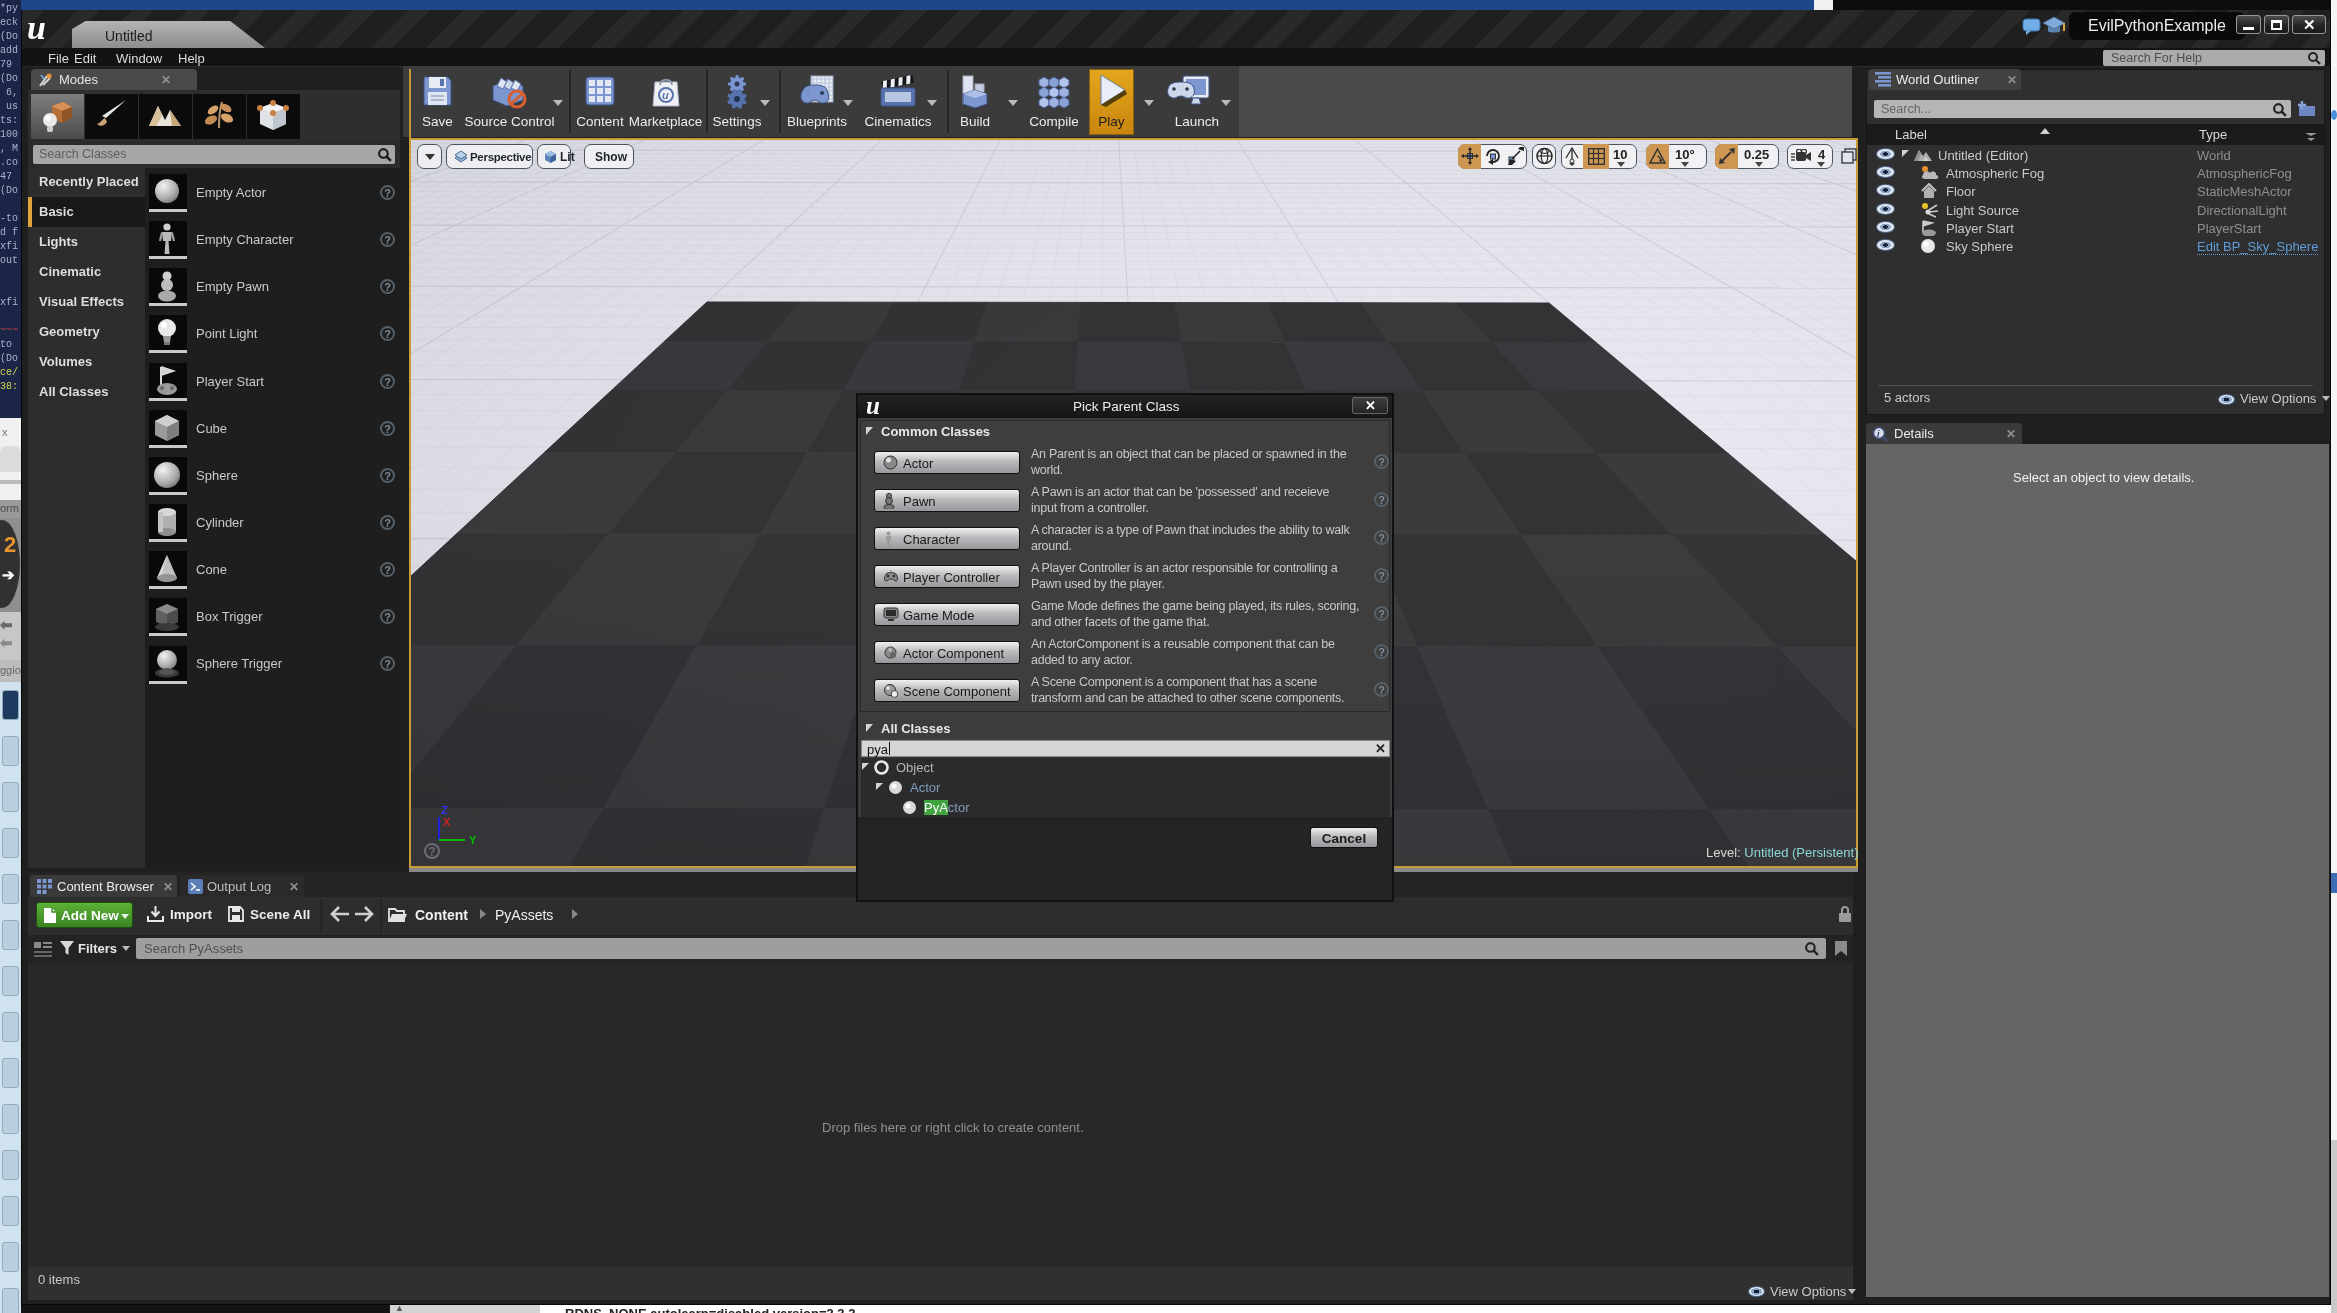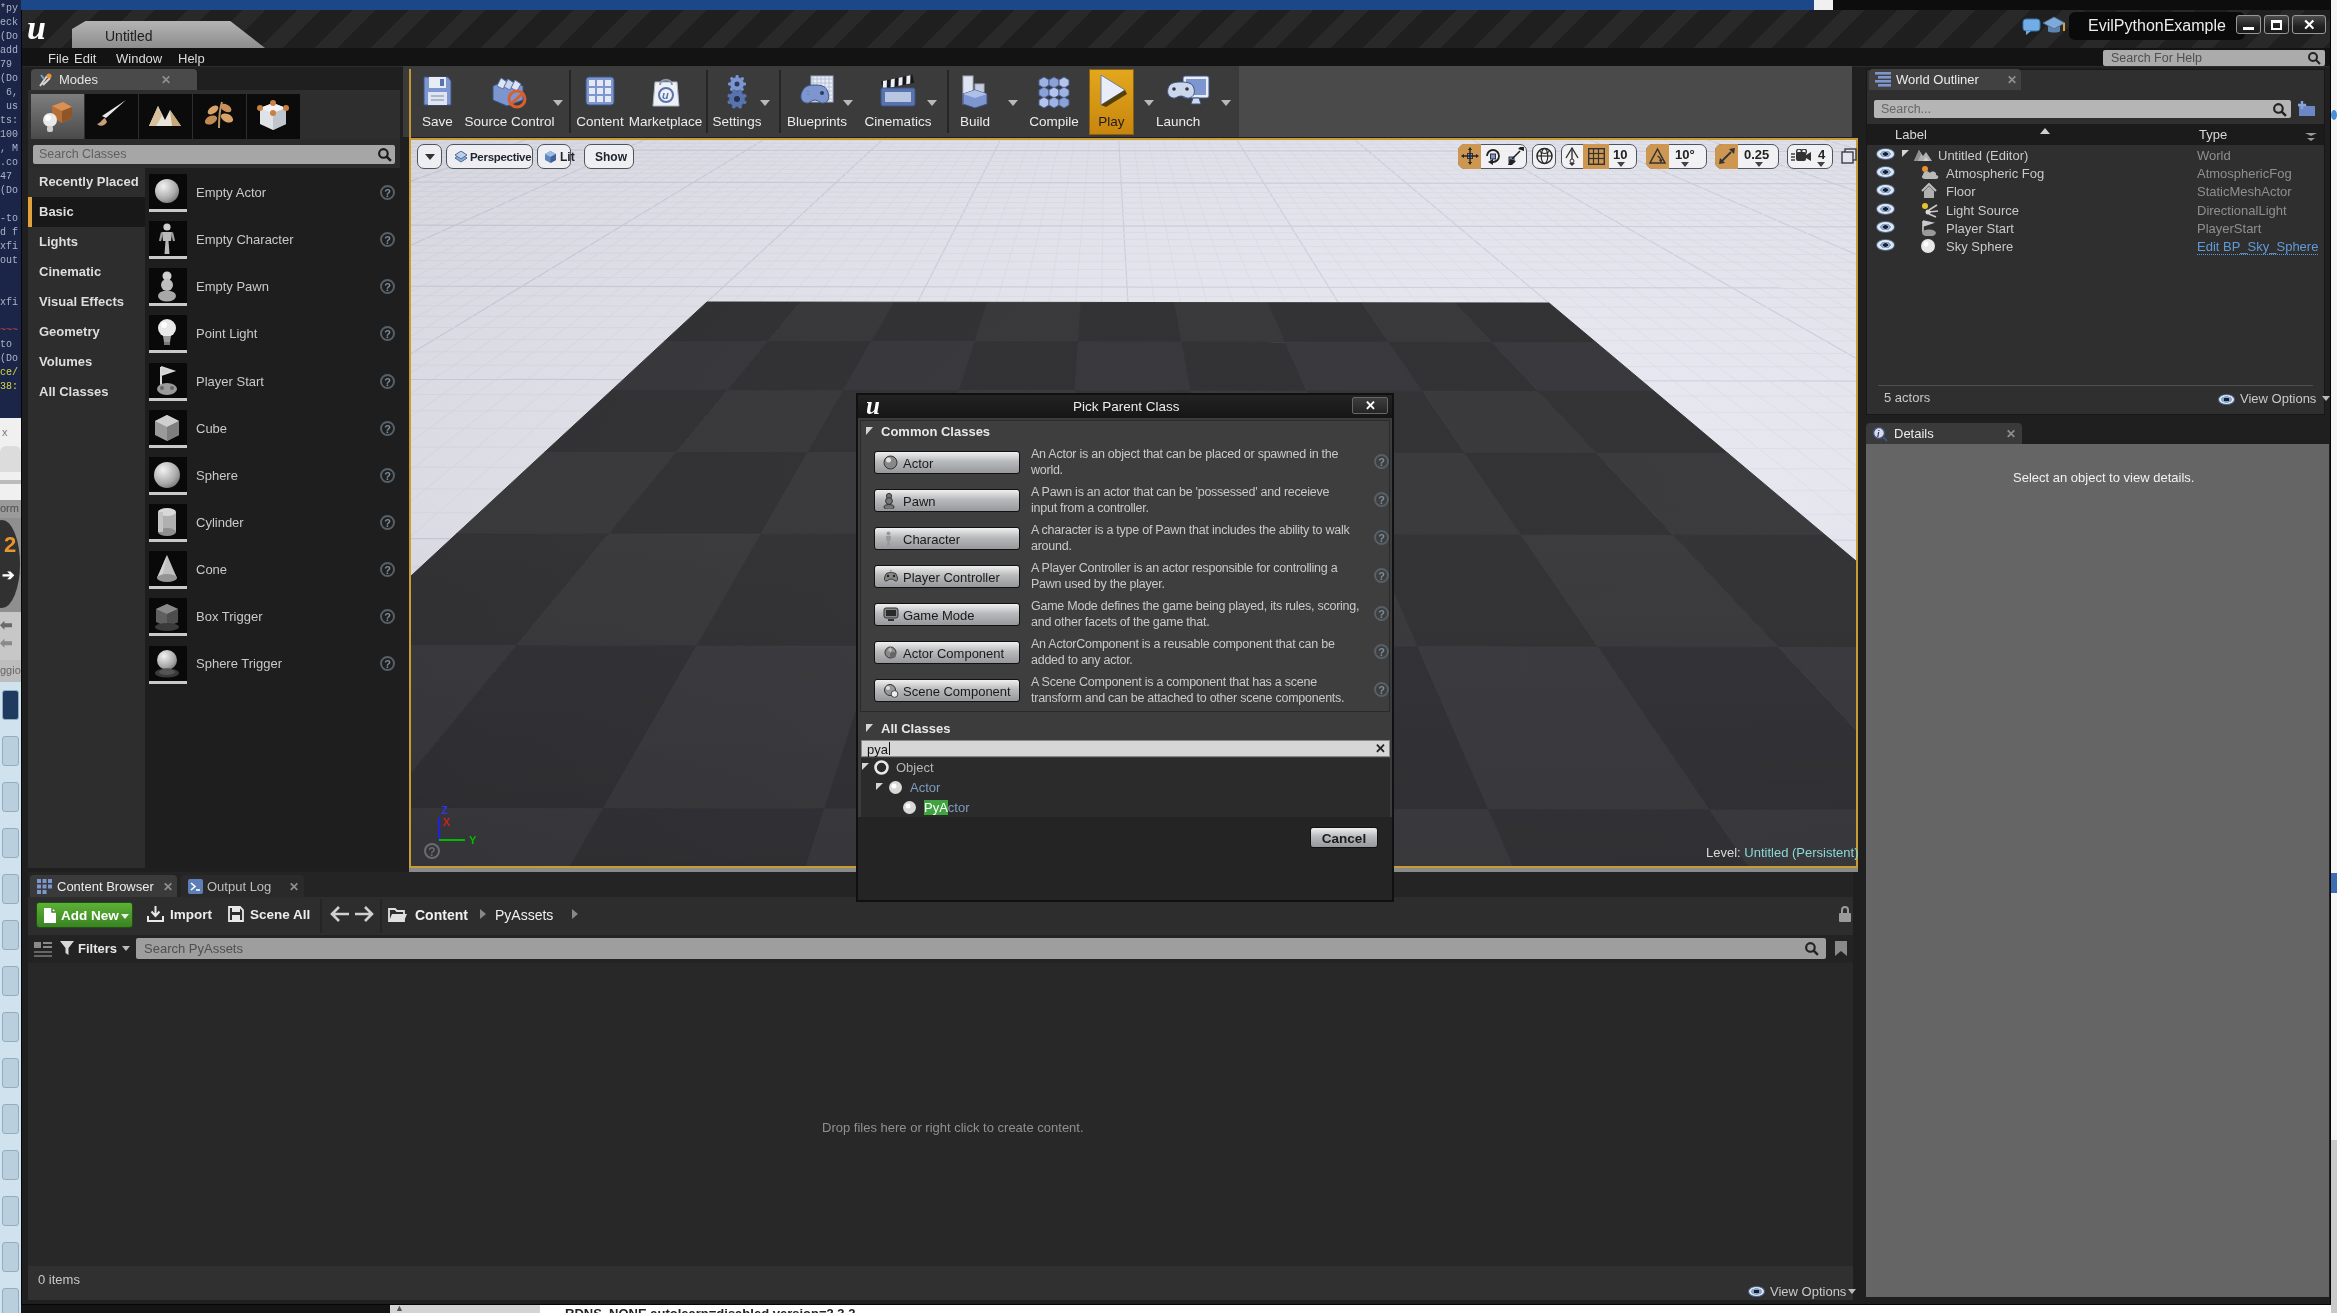--- a/index.html
+++ b/index.html
@@ -467,21 +467,21 @@
 <div class="t" style="left:1089px;top:114px;width:45px;text-align:center;font-size:13.5px;color:#1d1d1d">Play</div>
 <div class="arr" style="left:1144px;top:100px;border-top-color:#b9b9b9"></div>
 <div class="abs" style="left:1165px;top:72px"><svg width="46" height="38" viewBox="0 0 46 38">
       <rect x="18" y="4" width="26" height="22" rx="2" fill="#e8ecf5" stroke="#3d5585"></rect>
       <rect x="21" y="7" width="20" height="16" fill="#7d96cf"></rect>
       <path d="M28 26 L34 26 L36 32 L26 32 Z" fill="#cfd8ea" stroke="#3d5585"></path>
       <path d="M4 14 C1 20 3 25 8 26 C11 27 12 24 16 24 C20 24 21 27 24 26 C29 25 31 20 28 14 C26 11 22 10 16 10 C10 10 6 11 4 14 Z" fill="#cdd7ec" stroke="#3d5585"></path>
       <circle cx="9" cy="17" r="1.8" fill="#334"></circle>
       <circle cx="22" cy="17" r="1.8" fill="#334"></circle>
     </svg></div>
-<div class="t" style="left:1156px;top:114px;width:63px;text-align:left;font-size:13.5px;color:#ececec">Launch</div>
+<div class="t" style="left:1156px;top:114px;width:63px;text-align:right;font-size:13.5px;color:#ececec">Launch</div>
 <div class="arr" style="left:1221px;top:100px;border-top-color:#b9b9b9"></div>
 <div class="abs" style="left:409px;top:138px;width:1449px;height:730px;background:#c79c37"></div>
 <div class="abs" style="left:411px;top:140px;width:1445px;height:726px;background:#eaeaf3;overflow:hidden">
     <svg class="abs" style="left:0;top:0" width="1445" height="726" viewBox="0 0 1445 726">
       <line x1="-6.4" y1="-15.9" x2="-6727.0" y2="1826.2" stroke="#e2e2ec" stroke-width="1"></line>
       <line x1="7.3" y1="-15.9" x2="-6582.0" y2="1826.4" stroke="#e2e2ec" stroke-width="1"></line>
       <line x1="21.1" y1="-15.8" x2="-6437.0" y2="1826.5" stroke="#e2e2ec" stroke-width="1"></line>
       <line x1="34.8" y1="-15.8" x2="-6292.0" y2="1826.7" stroke="#e2e2ec" stroke-width="1"></line>
       <line x1="48.5" y1="-15.8" x2="-6147.1" y2="1826.9" stroke="#d4d4e2" stroke-width="1.2"></line>
       <line x1="62.2" y1="-15.8" x2="-6002.1" y2="1827.1" stroke="#e2e2ec" stroke-width="1"></line>
@@ -1038,21 +1038,21 @@
 <div class="abs" style="left:860px;top:420px;width:530px;height:292px;background:#3e3e3e;border:1px solid #2a2a2a"></div>
 <div class="exp" style="left:866px;top:427px;border-left-width:8px;border-top-width:8px"></div>
 <span class="t" style="left:881px;top:424px;font-size:13px;font-weight:bold;color:#e8e8e8">Common Classes</span>
 <div class="sbtn" style="left:874px;top:451px;width:146px;height:23px">
     <div class="abs" style="left:8px;top:3px"><svg width="15" height="15" viewBox="0 0 15 15">
         <circle cx="7.5" cy="7.5" r="6.5" fill="#888" stroke="#333"></circle>
         <circle cx="5.5" cy="5" r="2.5" fill="#e0e0e0"></circle>
       </svg></div>
     <span class="t" style="left:28px;top:4px;font-size:13px;color:#1a1a1a">Actor</span>
   </div>
-<span class="t" style="left:1031px;top:447px;font-size:12.5px;letter-spacing:-0.25px;color:#c9c9c9">An Actor is an object that can be placed or spawned in the</span>
+<span class="t" style="left:1031px;top:447px;font-size:12.5px;letter-spacing:-0.25px;color:#c9c9c9">An Parent is an object that can be placed or spawned in the</span>
 <span class="t" style="left:1031px;top:463px;font-size:12.5px;letter-spacing:-0.25px;color:#c9c9c9">world.</span>
 <div class="qm" style="left:1374px;top:454px">?</div>
 <div class="sbtn" style="left:874px;top:489px;width:146px;height:23px">
     <div class="abs" style="left:8px;top:3px"><svg width="12" height="16" viewBox="0 0 12 16">
         <circle cx="6" cy="3" r="2.6" fill="#777" stroke="#333"></circle>
         <circle cx="6" cy="8" r="3.4" fill="#777" stroke="#333"></circle>
         <ellipse cx="6" cy="14" rx="5" ry="2.4" fill="#777" stroke="#333"></ellipse>
       </svg></div>
     <span class="t" style="left:28px;top:4px;font-size:13px;color:#1a1a1a">Pawn</span>
   </div>

